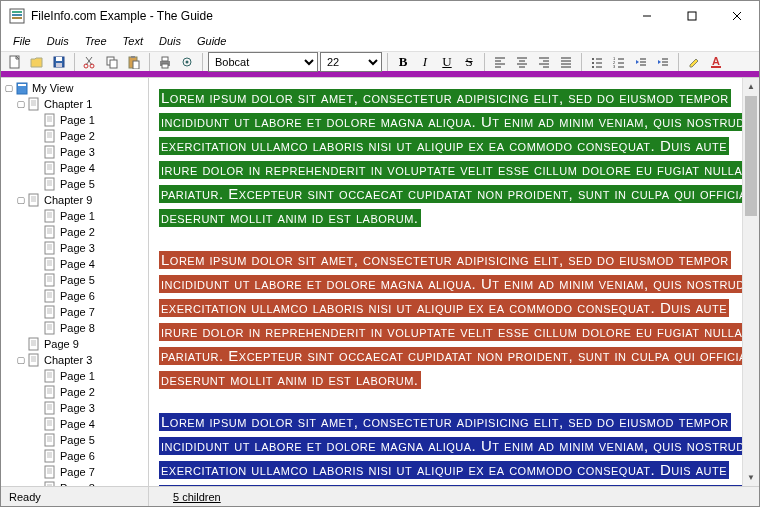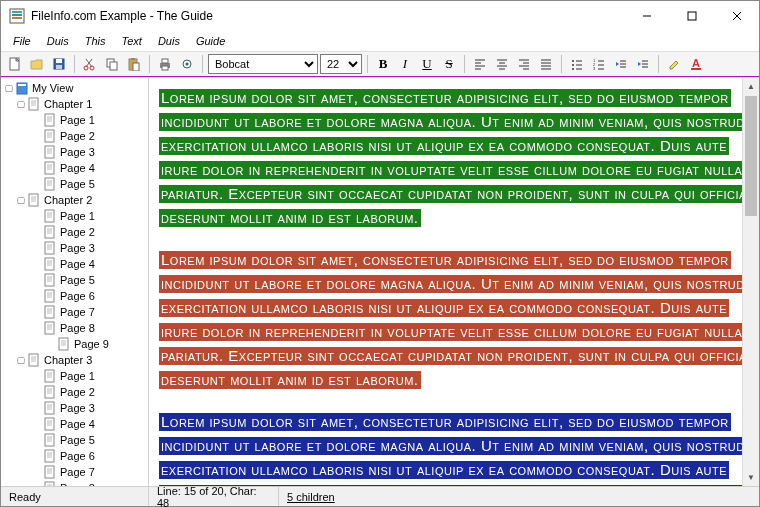--- a/index.html
+++ b/index.html
@@ -5,38 +5,38 @@
 * { margin: 0; padding: 0; box-sizing: border-box; }
 body { font-family: "Segoe UI", Tahoma, sans-serif; font-size: 11px; background: #fff; overflow: hidden; }
 .window { width: 760px; height: 507px; border: 1px solid #888; display: flex; flex-direction: column; background: #fff; }
 .titlebar { height: 30px; display: flex; align-items: center; padding: 0 0 0 8px; background: #fff; }
 .titlebar-icon { width: 16px; height: 16px; margin-right: 6px; }
 .titlebar-text { flex: 1; font-size: 12px; color: #000; }
 .titlebar-buttons { display: flex; height: 100%; }
 .titlebar-btn { width: 45px; height: 100%; display: flex; align-items: center; justify-content: center; font-size: 10px; color: #000; }
 .menubar { height: 20px; display: flex; align-items: center; padding: 0 4px; background: #fff; font-style: italic; }
 .menu-item { padding: 2px 8px; font-size: 11px; cursor: default; }
-.toolbar { height: 26px; display: flex; align-items: center; padding: 2px 4px; border-top: 1px solid #e0e0e0; border-bottom: 1px solid #a21caf; background: #f5f5f5; gap: 2px; }
+.toolbar { height: 26px; display: flex; align-items: center; padding: 2px 4px; border-top: 1px solid #e0e0e0; border-bottom: 6px solid #a21caf; background: #f5f5f5; gap: 2px; }
 .tb-btn { width: 20px; height: 20px; display: flex; align-items: center; justify-content: center; cursor: pointer; border: 1px solid transparent; }
 .tb-sep { width: 1px; height: 18px; background: #c0c0c0; margin: 0 3px; }
 .font-select { height: 20px; font-size: 11px; border: 1px solid #7a7a7a; background: #fff; padding: 0 2px; width: 110px; }
-.size-select { height: 20px; font-size: 11px; border: 1px solid #7a7a7a; background: #fff; padding: 0 2px; width: 42px; }
+.size-select { height: 20px; font-size: 11px; border: 1px solid #7a7a7a; background: #fff; padding: 0 2px; width: 62px; }
 .content { flex: 1; display: flex; overflow: hidden; border-top: 1px solid #d0d0d0; }
 .tree-panel { width: 148px; border-right: 1px solid #d0d0d0; overflow-y: auto; overflow-x: hidden; font-size: 11px; padding: 2px 0; }
 .tree-node { display: flex; align-items: center; height: 16px; white-space: nowrap; cursor: default; padding-right: 4px; }
 .tree-twist { width: 12px; text-align: center; font-size: 9px; color: #666; cursor: pointer; flex-shrink: 0; }
 .tree-icon { width: 14px; height: 14px; margin-right: 3px; flex-shrink: 0; }
 .tree-label { font-size: 11px; }
 .editor { flex: 1; overflow: auto; padding: 8px 10px 8px 10px; background: #fff; position: relative; }
 .para { font-size: 15px; line-height: 1.6; letter-spacing: 0.5px; margin-bottom: 18px; font-variant: small-caps; color: #fff; }
 .run { padding: 0 2px 1px 2px; box-decoration-break: clone; -webkit-box-decoration-break: clone; }
 .green .run { background: #1e7e1e; }
 .brown .run { background: #b84a2e; }
 .blue .run { background: #1a2a9a; }
-.statusbar { height: 20px; display: flex; align-items: center; border-top: 1px solid #d0d0d0; font-size: 11px; background: #f0f0f0; }
+.statusbar { height: 20px; display: flex; align-items: center; border-top: 1px solid #d0d0d0; font-size: 11px; background: #f0f0f0; gap: 16px; }
 .status-cell { padding: 0 8px; border-right: 1px solid #d0d0d0; height: 100%; display: flex; align-items: center; }
 .status-cell.ready { width: 148px; }
 .status-cell.msg { flex: 1; color: #888; justify-content: center; }
 .status-cell.pos { width: 130px; }
 .status-cell.children { width: 70px; border-right: none; text-decoration: underline; }
 svg { display: block; }
 .scrollbar-v { position: absolute; right: 0; top: 0; bottom: 0; width: 17px; background: #f0f0f0; border-left: 1px solid #ddd; }
 .scroll-thumb { position: absolute; left: 2px; right: 2px; top: 18px; height: 120px; background: #c0c0c0; }
 .scroll-btn { position: absolute; left: 0; right: 0; height: 17px; background: #f0f0f0; display: flex; align-items: center; justify-content: center; font-size: 8px; color: #555;}
 .editor-wrap { flex: 1; position: relative; overflow: hidden; }
@@ -72,21 +72,21 @@
             <line x1="1" y1="1" x2="9" y2="9" stroke="#000"></line>
             <line x1="9" y1="1" x2="1" y2="9" stroke="#000"></line>
           </svg>
         </div>
     </div>
   </div>
 
   <div class="menubar">
     <span class="menu-item">File</span>
     <span class="menu-item">Duis</span>
-    <span class="menu-item">This</span>
+    <span class="menu-item">Tree</span>
     <span class="menu-item">Text</span>
     <span class="menu-item">Duis</span>
     <span class="menu-item">Guide</span>
   </div>
 
   <div class="toolbar">
     <div class="tb-btn">
         <svg width="14" height="14">
           <rect x="2" y="1" width="9" height="12" fill="#fff" stroke="#666"></rect>
           <path d="M8 1 L11 4 L8 4 Z" fill="#ddd" stroke="#666"></path>
@@ -332,21 +332,21 @@
         <div class="tree-node" style="padding-left:14px">
           <span class="tree-twist">▢</span>
           <span class="tree-icon">
             <svg width="14" height="14">
               <rect x="2" y="1" width="9" height="12" fill="#fff" stroke="#888"></rect>
               <line x1="4" y1="4" x2="9" y2="4" stroke="#bbb"></line>
               <line x1="4" y1="6" x2="9" y2="6" stroke="#bbb"></line>
               <line x1="4" y1="8" x2="9" y2="8" stroke="#bbb"></line>
             </svg>
           </span>
-          <span class="tree-label">Chapter 2</span>
+          <span class="tree-label">Chapter 9</span>
         </div>
         <div class="tree-node" style="padding-left:30px">
           <span class="tree-twist"></span>
           <span class="tree-icon">
             <svg width="14" height="14">
               <rect x="2" y="1" width="9" height="12" fill="#fff" stroke="#888"></rect>
               <line x1="4" y1="4" x2="9" y2="4" stroke="#bbb"></line>
               <line x1="4" y1="6" x2="9" y2="6" stroke="#bbb"></line>
               <line x1="4" y1="8" x2="9" y2="8" stroke="#bbb"></line>
             </svg>
@@ -430,21 +430,21 @@
           <span class="tree-icon">
             <svg width="14" height="14">
               <rect x="2" y="1" width="9" height="12" fill="#fff" stroke="#888"></rect>
               <line x1="4" y1="4" x2="9" y2="4" stroke="#bbb"></line>
               <line x1="4" y1="6" x2="9" y2="6" stroke="#bbb"></line>
               <line x1="4" y1="8" x2="9" y2="8" stroke="#bbb"></line>
             </svg>
           </span>
           <span class="tree-label">Page 8</span>
         </div>
-        <div class="tree-node" style="padding-left:44px">
+        <div class="tree-node" style="padding-left:14px">
           <span class="tree-twist"></span>
           <span class="tree-icon">
             <svg width="14" height="14">
               <rect x="2" y="1" width="9" height="12" fill="#fff" stroke="#888"></rect>
               <line x1="4" y1="4" x2="9" y2="4" stroke="#bbb"></line>
               <line x1="4" y1="6" x2="9" y2="6" stroke="#bbb"></line>
               <line x1="4" y1="8" x2="9" y2="8" stroke="#bbb"></line>
             </svg>
           </span>
           <span class="tree-label">Page 9</span>
@@ -568,17 +568,16 @@
       <div class="scrollbar-v">
         <div class="scroll-btn" style="top:0">▲</div>
         <div class="scroll-thumb"></div>
         <div class="scroll-btn" style="bottom:0">▼</div>
       </div>
     </div>
   </div>
 
   <div class="statusbar">
     <div class="status-cell ready">Ready</div>
-    <div class="status-cell pos">Line: 15 of 20, Char: 48</div>
     <div class="status-cell children">5 children</div>
   </div>
 
 </div>
 
 </body></html>

